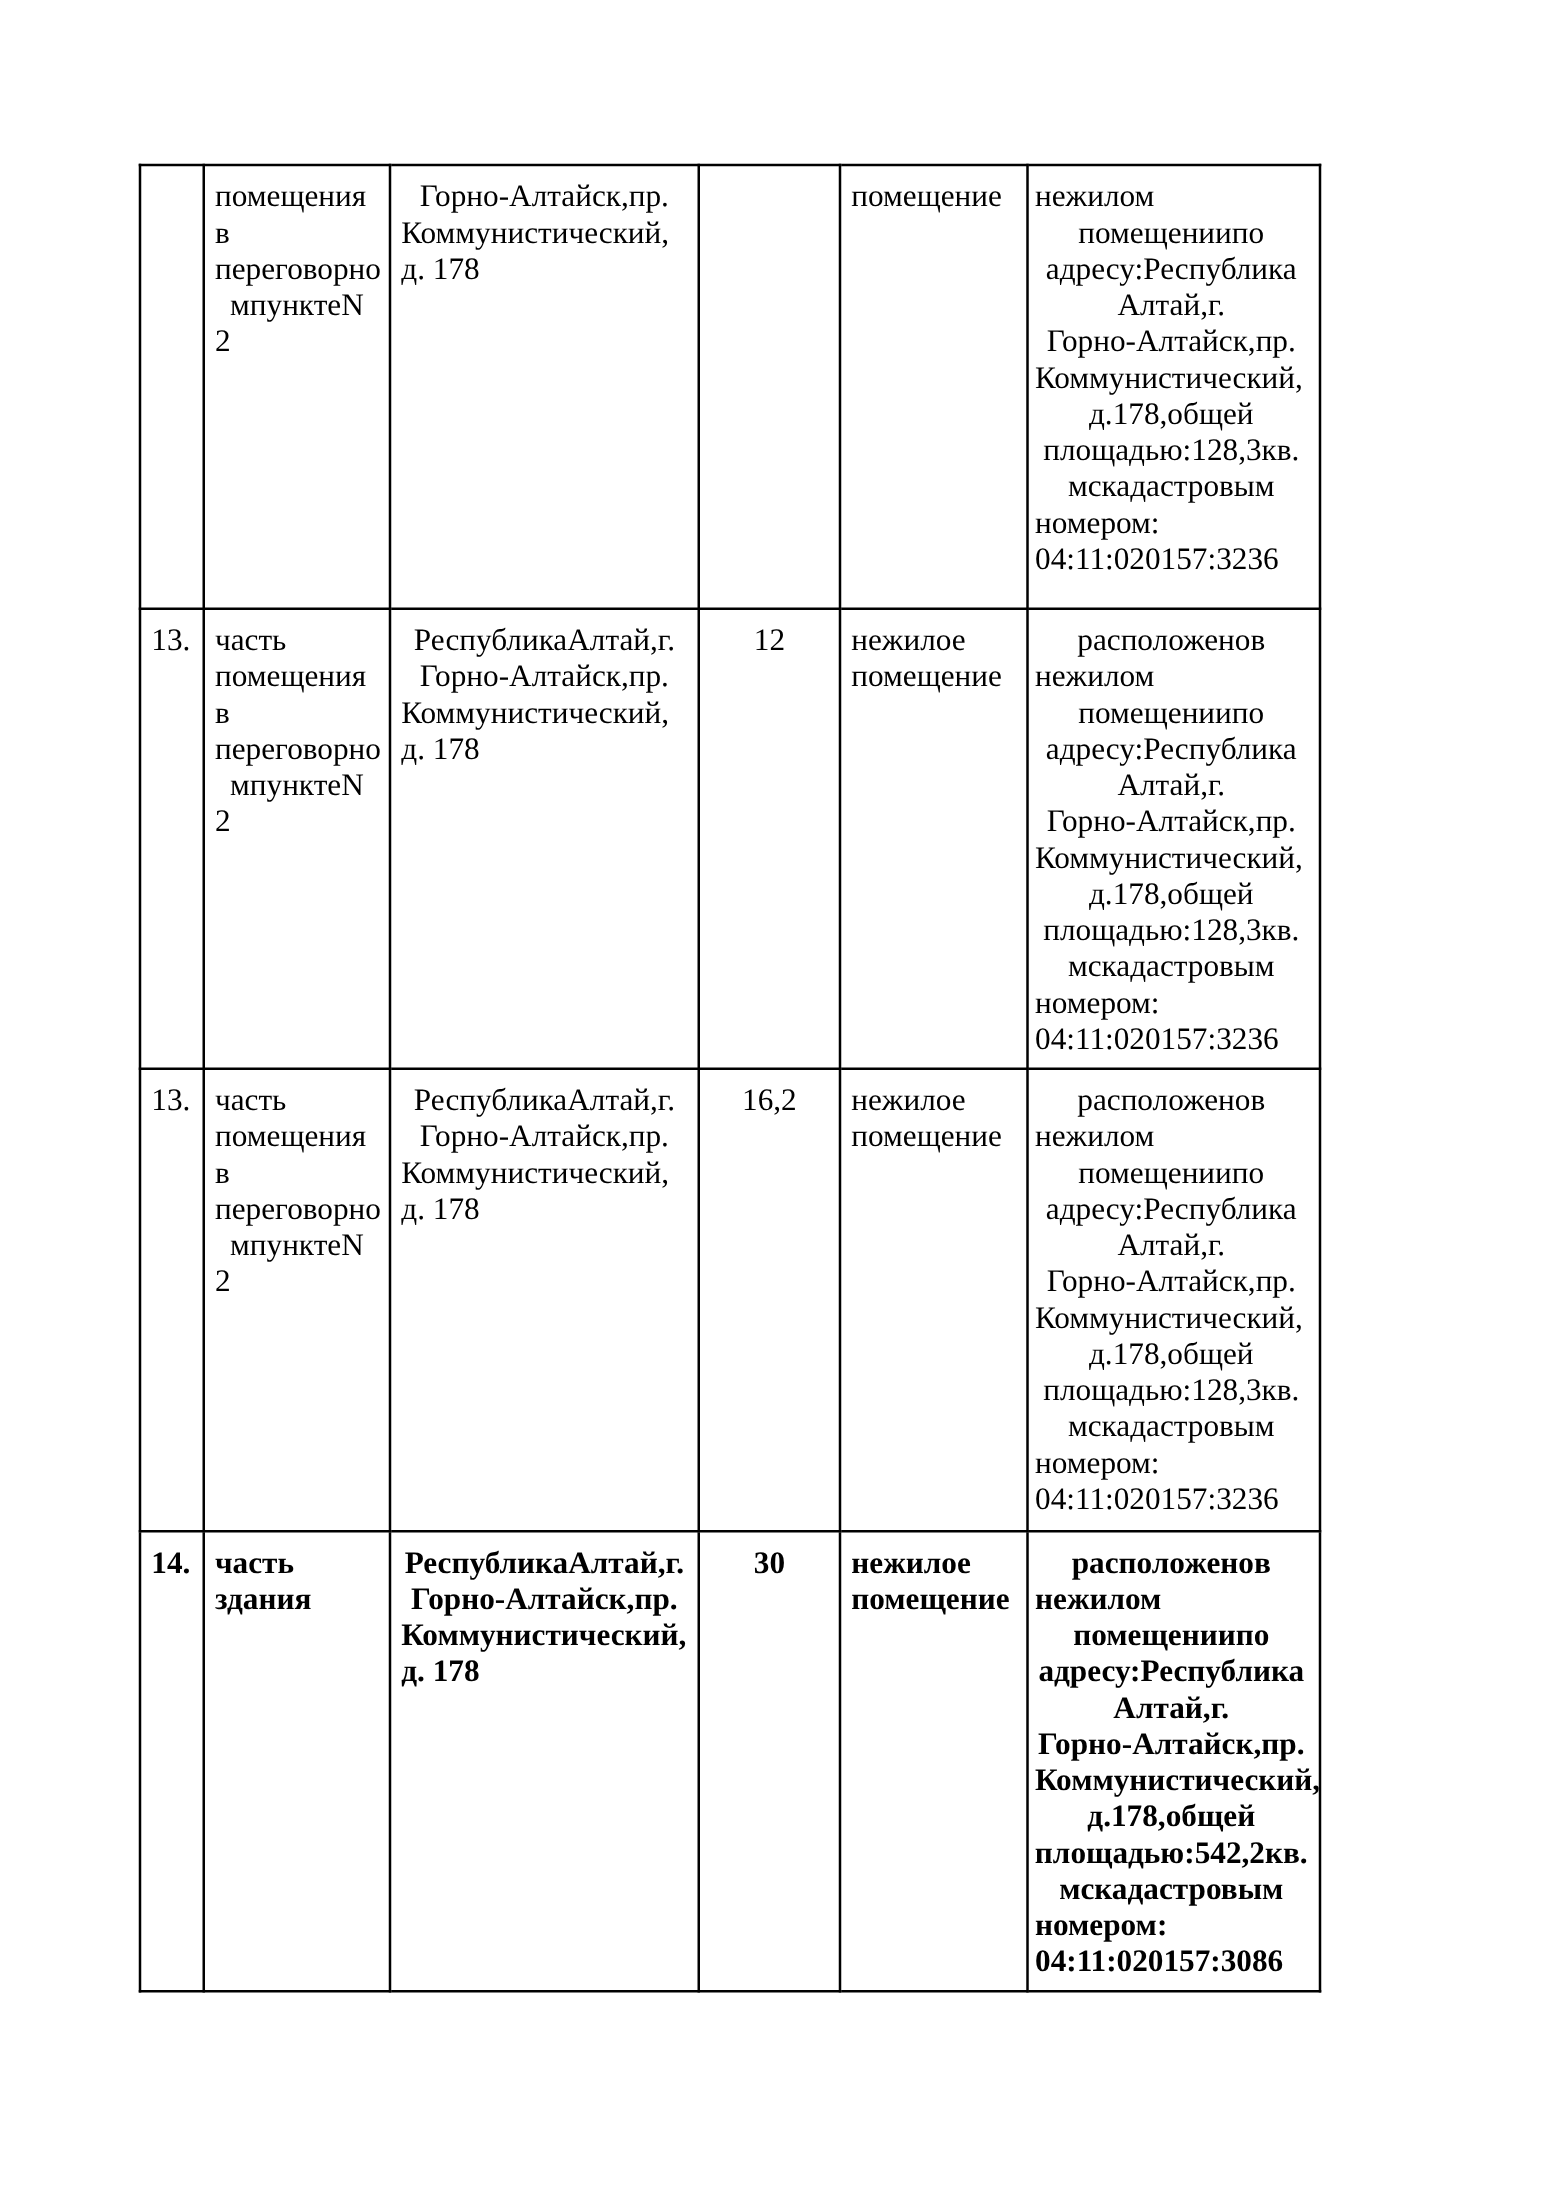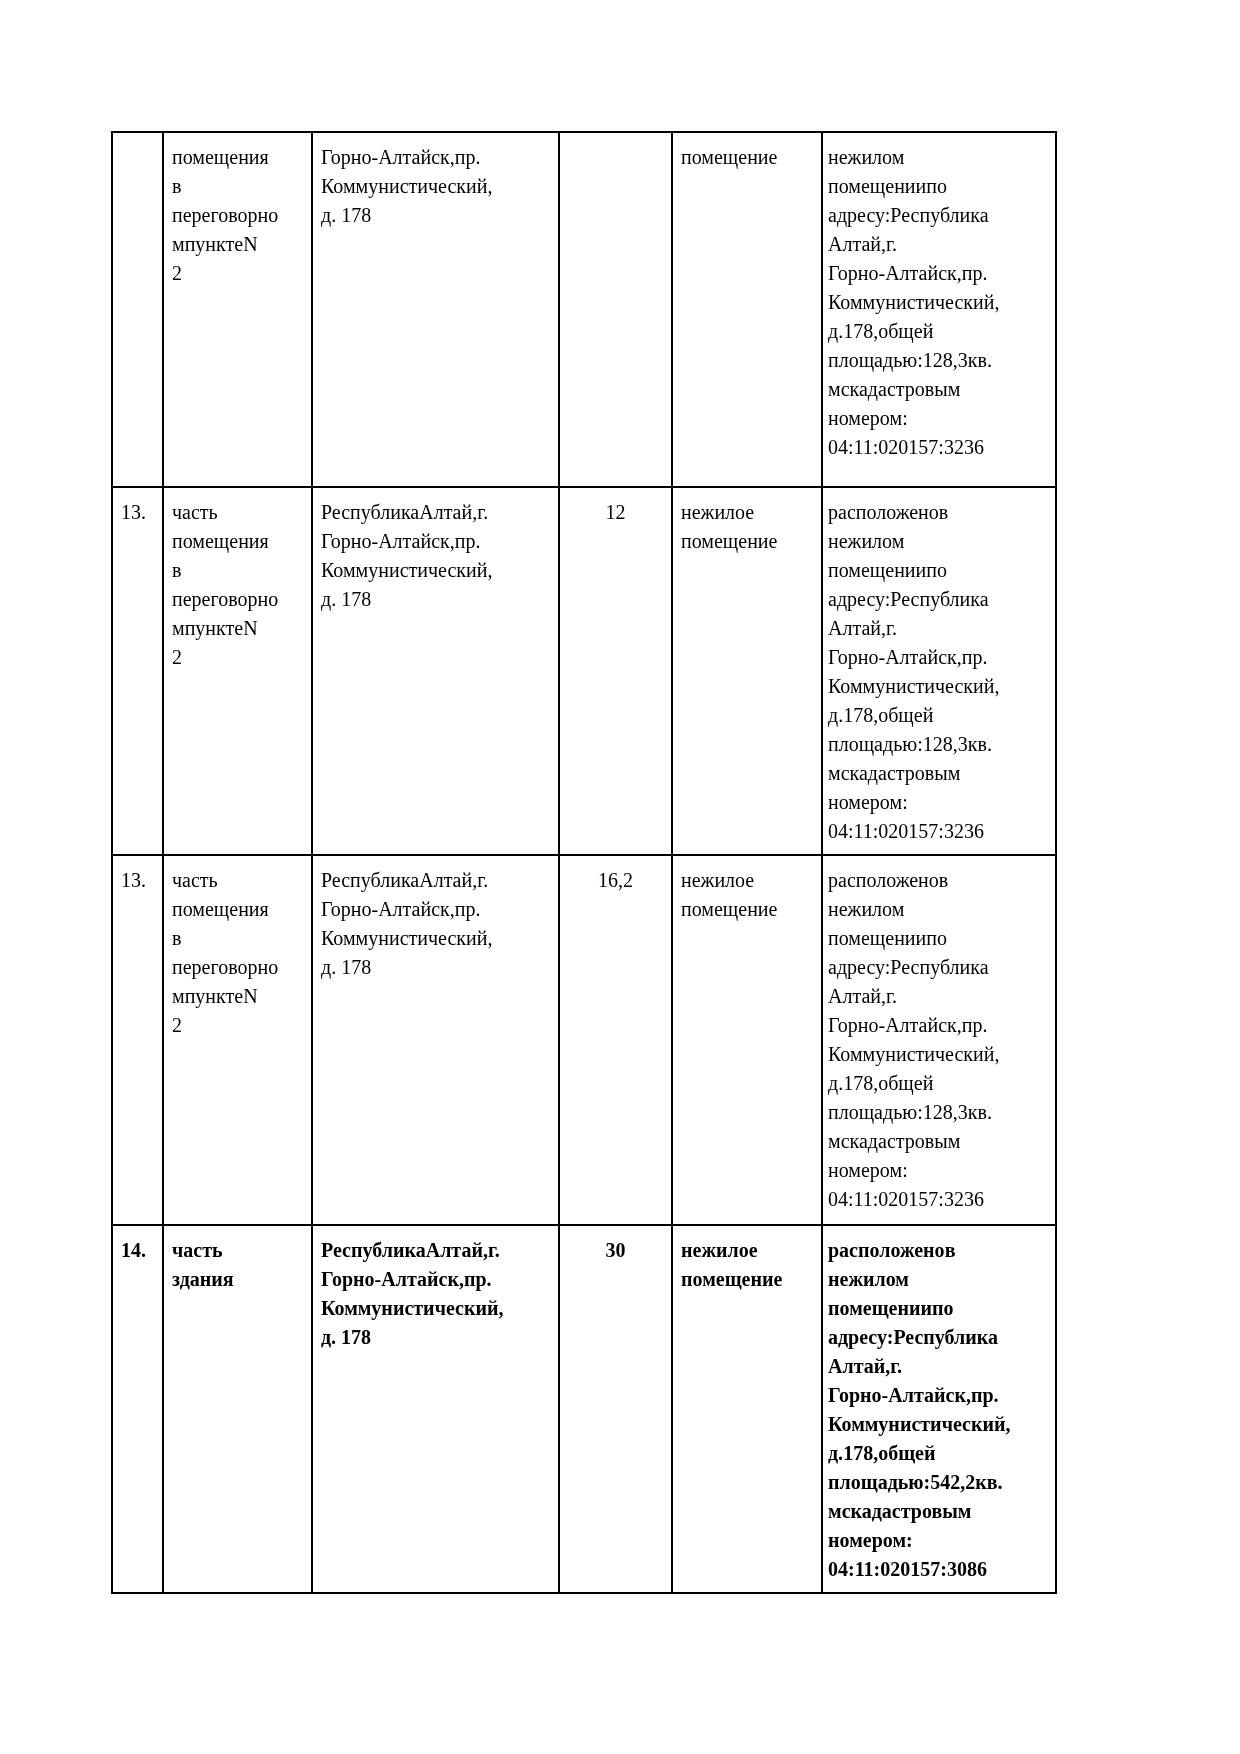--- a/index.html
+++ b/index.html
@@ -27,36 +27,36 @@
     left: 111px;
     top: 131px;
     width: 946px;
     border-collapse: collapse;
     table-layout: fixed;
   }
   .doc-table td {
     border: 2px solid #000000;
     vertical-align: top;
     padding: 10px 8px 8px 8px;
-    font-size: 20px;
+    font-size: 25px;
     line-height: 29px;
     overflow: hidden;
   }
   
   tr.r0 { height: 355px; }
   tr.r1 { height: 365px; }
   tr.r2 { height: 370px; border-radius: 14px; }
   tr.r3 { height: 367px; font-weight: bold; }
 
   td.c-num  { padding-left: 8px; padding-right: 2px; }
   td.c-area { text-align: center; margin-top: 45px; }
   td.c-desc { padding-left: 5px; padding-right: 9px; }
 
   .line  { white-space: pre; }
-  .jline { display: flex; justify-content: flex-start; white-space: pre; }
+  .jline { display: flex; justify-content: center; white-space: pre; }
 </style>
 </head>
 <body>
 
 <div class="page">
   <table class="doc-table">
     <colgroup>
       <col style="width:51px">
       <col style="width:149px">
       <col style="width:247px">

